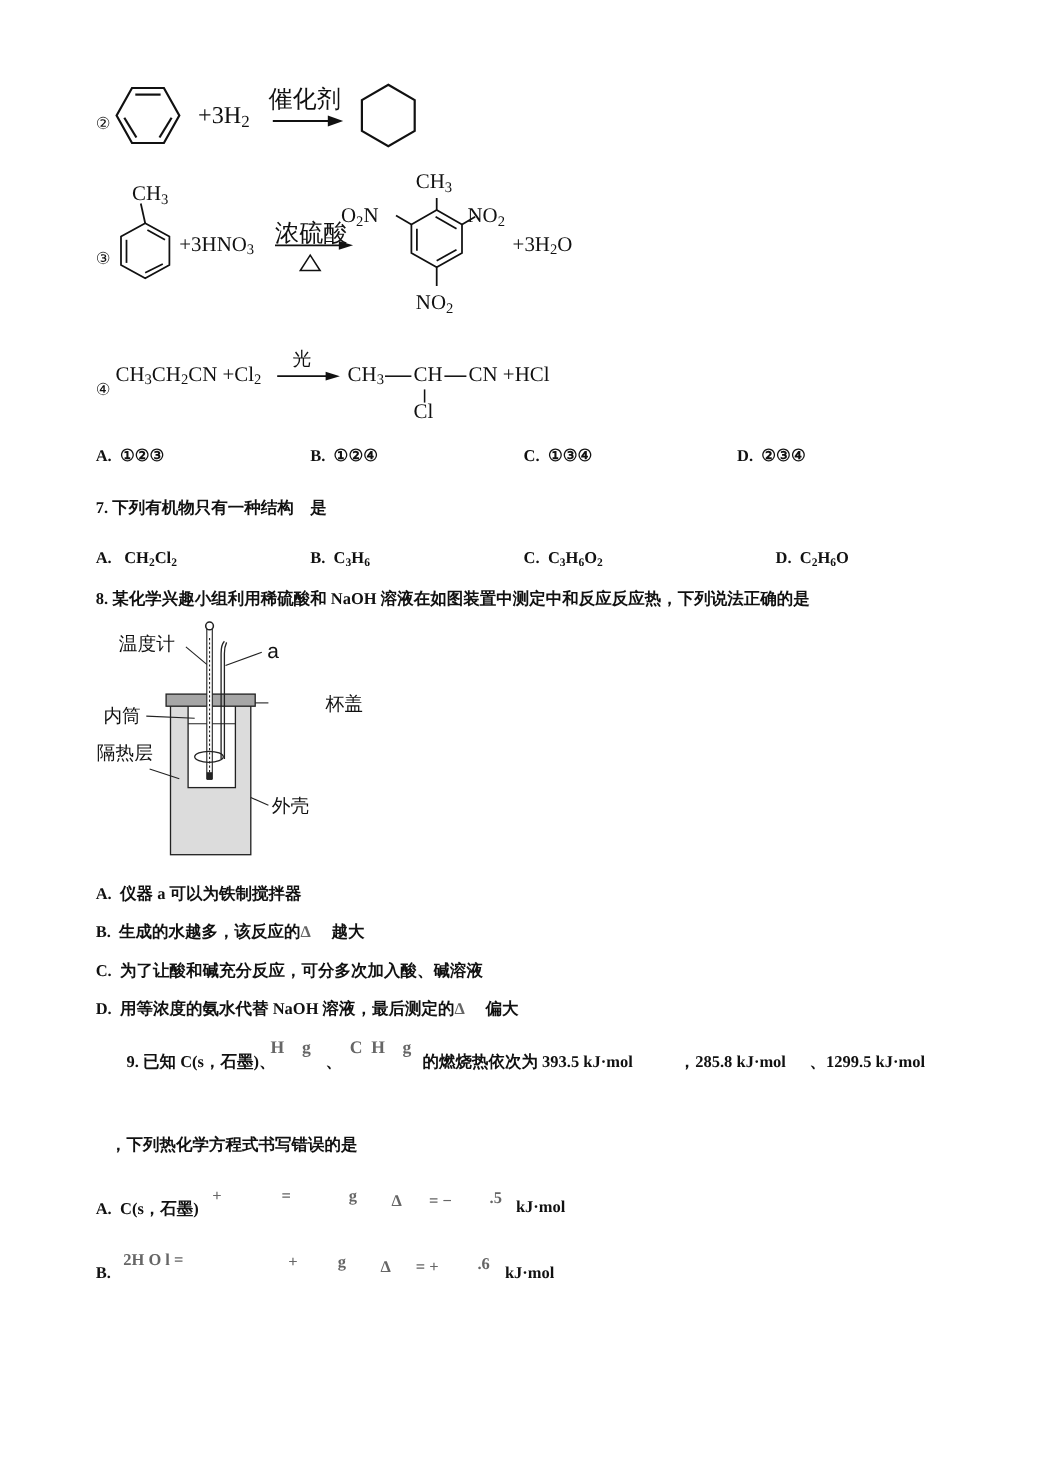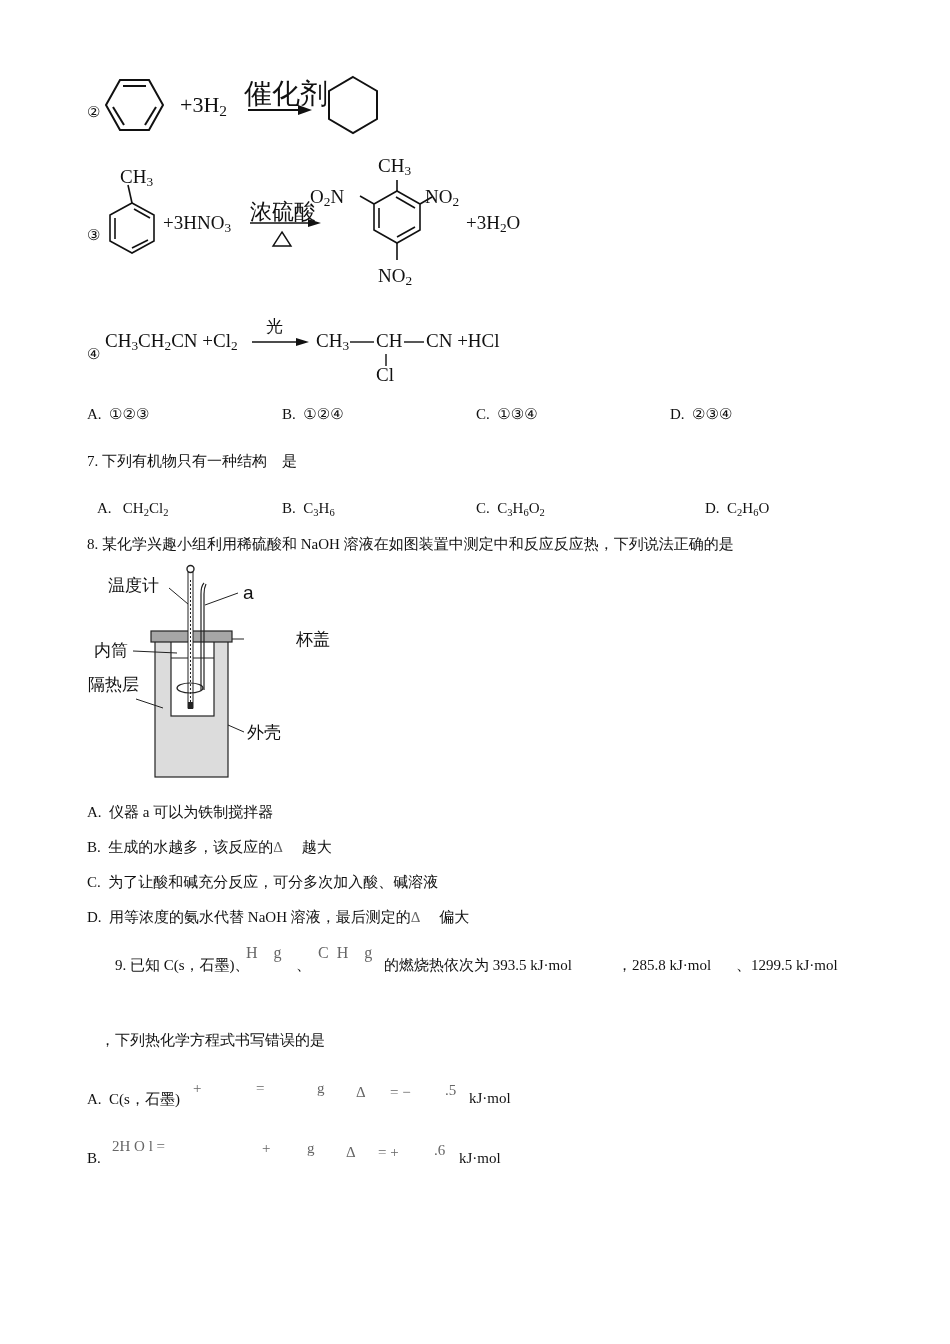--- a/index.html
+++ b/index.html
@@ -1,38 +1,38 @@
 <!DOCTYPE html>
 <html><head>
 <meta charset="utf-8">
 <style>
   html, body { margin:0; padding:0; background:#ffffff; }
   body { width:950px; height:1344px; position:relative; overflow:hidden;
          font-family:"Liberation Serif","DejaVu Serif",serif; color:#111; }
   .abs { position:absolute; white-space:nowrap; }
-  .txt { font-size:15px; }
+  .txt { font-size:15px;font-weight:bold; }
   .chem { font-size:19px; }
   sub { font-size:0.7em; vertical-align:-0.25em; line-height:0; }
   .faint { color:#666; }
   .circ { font-size:15px; }
   svg { position:absolute; overflow:visible; }
   .lbl { font-family:"DejaVu Sans","Liberation Sans",sans-serif; font-size:17px; }
 </style>
 </head>
 <body>
 
 <span class="abs circ" style="left:87px;top:103px;">②</span>
 <svg style="left:105px;top:78px;" width="60" height="56">
   <polygon points="15,2 44,2 58,27 44,52 15,52 1,27" fill="none" stroke="#111" stroke-width="2"></polygon>
   <line x1="18" y1="8" x2="41" y2="8" stroke="#111" stroke-width="2"></line>
   <line x1="8" y1="29" x2="19" y2="47" stroke="#111" stroke-width="2"></line>
   <line x1="51" y1="29" x2="40" y2="47" stroke="#111" stroke-width="2"></line>
 </svg>
 <span class="abs chem" style="left:180px;top:92px;font-size:22px;"><span>+3H</span><sub>2</sub></span>
-<span class="abs lbl" style="left:244px;top:75px;font-size:28px;">催化剂</span>
+<span class="abs lbl" style="left:244px;top:75px;font-size:22px;">催化剂</span>
 <svg style="left:248px;top:104px;" width="64" height="12">
   <line x1="0" y1="6" x2="52" y2="6" stroke="#111" stroke-width="2"></line>
   <polygon points="50,1 64,6 50,11" fill="#111"></polygon>
 </svg>
 <svg style="left:327px;top:76px;" width="52" height="58">
   <polygon points="26,1 50,15 50,43 26,57 2,43 2,15" fill="none" stroke="#111" stroke-width="2"></polygon>
 </svg>
 
 <span class="abs chem" style="left:120px;top:166px;"><span>CH</span><sub>3</sub></span>
 <span class="abs circ" style="left:87px;top:226px;">③</span>
@@ -86,21 +86,21 @@
 <span class="abs chem" style="left:376px;top:364px;">Cl</span>
 
 <div>
   <span class="abs txt" style="left:87px;top:405px;"><span>A.</span>&nbsp;&nbsp;<span>①②③</span></span>
   <span class="abs txt" style="left:282px;top:405px;"><span>B.</span>&nbsp;&nbsp;<span>①②④</span></span>
   <span class="abs txt" style="left:476px;top:405px;"><span>C.</span>&nbsp;&nbsp;<span>①③④</span></span>
   <span class="abs txt" style="left:670px;top:405px;"><span>D.</span>&nbsp;&nbsp;<span>②③④</span></span>
 </div>
 
 <span class="abs txt" style="left:87px;top:452px;">7. 下列有机物只有一种结构　是</span>
-<span class="abs txt" style="left:87px;top:500px;margin-left:10px;"><span>A.</span>&nbsp;&nbsp;&nbsp;<span>CH</span><sub>2</sub><span>Cl</span><sub>2</sub></span>
+<span class="abs txt" style="left:87px;top:500px;"><span>A.</span>&nbsp;&nbsp;&nbsp;<span>CH</span><sub>2</sub><span>Cl</span><sub>2</sub></span>
 <span class="abs txt" style="left:282px;top:500px;"><span>B.</span>&nbsp;&nbsp;<span>C</span><sub>3</sub><span>H</span><sub>6</sub></span>
 <span class="abs txt" style="left:476px;top:500px;"><span>C.</span>&nbsp;&nbsp;<span>C</span><sub>3</sub><span>H</span><sub>6</sub><span>O</span><sub>2</sub></span>
 <span class="abs txt" style="left:705px;top:500px;"><span>D.</span>&nbsp;&nbsp;<span>C</span><sub>2</sub><span>H</span><sub>6</sub><span>O</span></span>
 
 <span class="abs txt" style="left:87px;top:535px;">8. 某化学兴趣小组利用稀硫酸和 NaOH 溶液在如图装置中测定中和反应反应热，下列说法正确的是</span>
 
 <div style="position:absolute;left:80px;top:560px;width:240px;height:230px;">
   <svg style="left:0;top:0;" width="240" height="230">
 
     <rect x="75" y="80" width="73" height="137" fill="#dcdcdc" stroke="#222" stroke-width="1.2"></rect>

